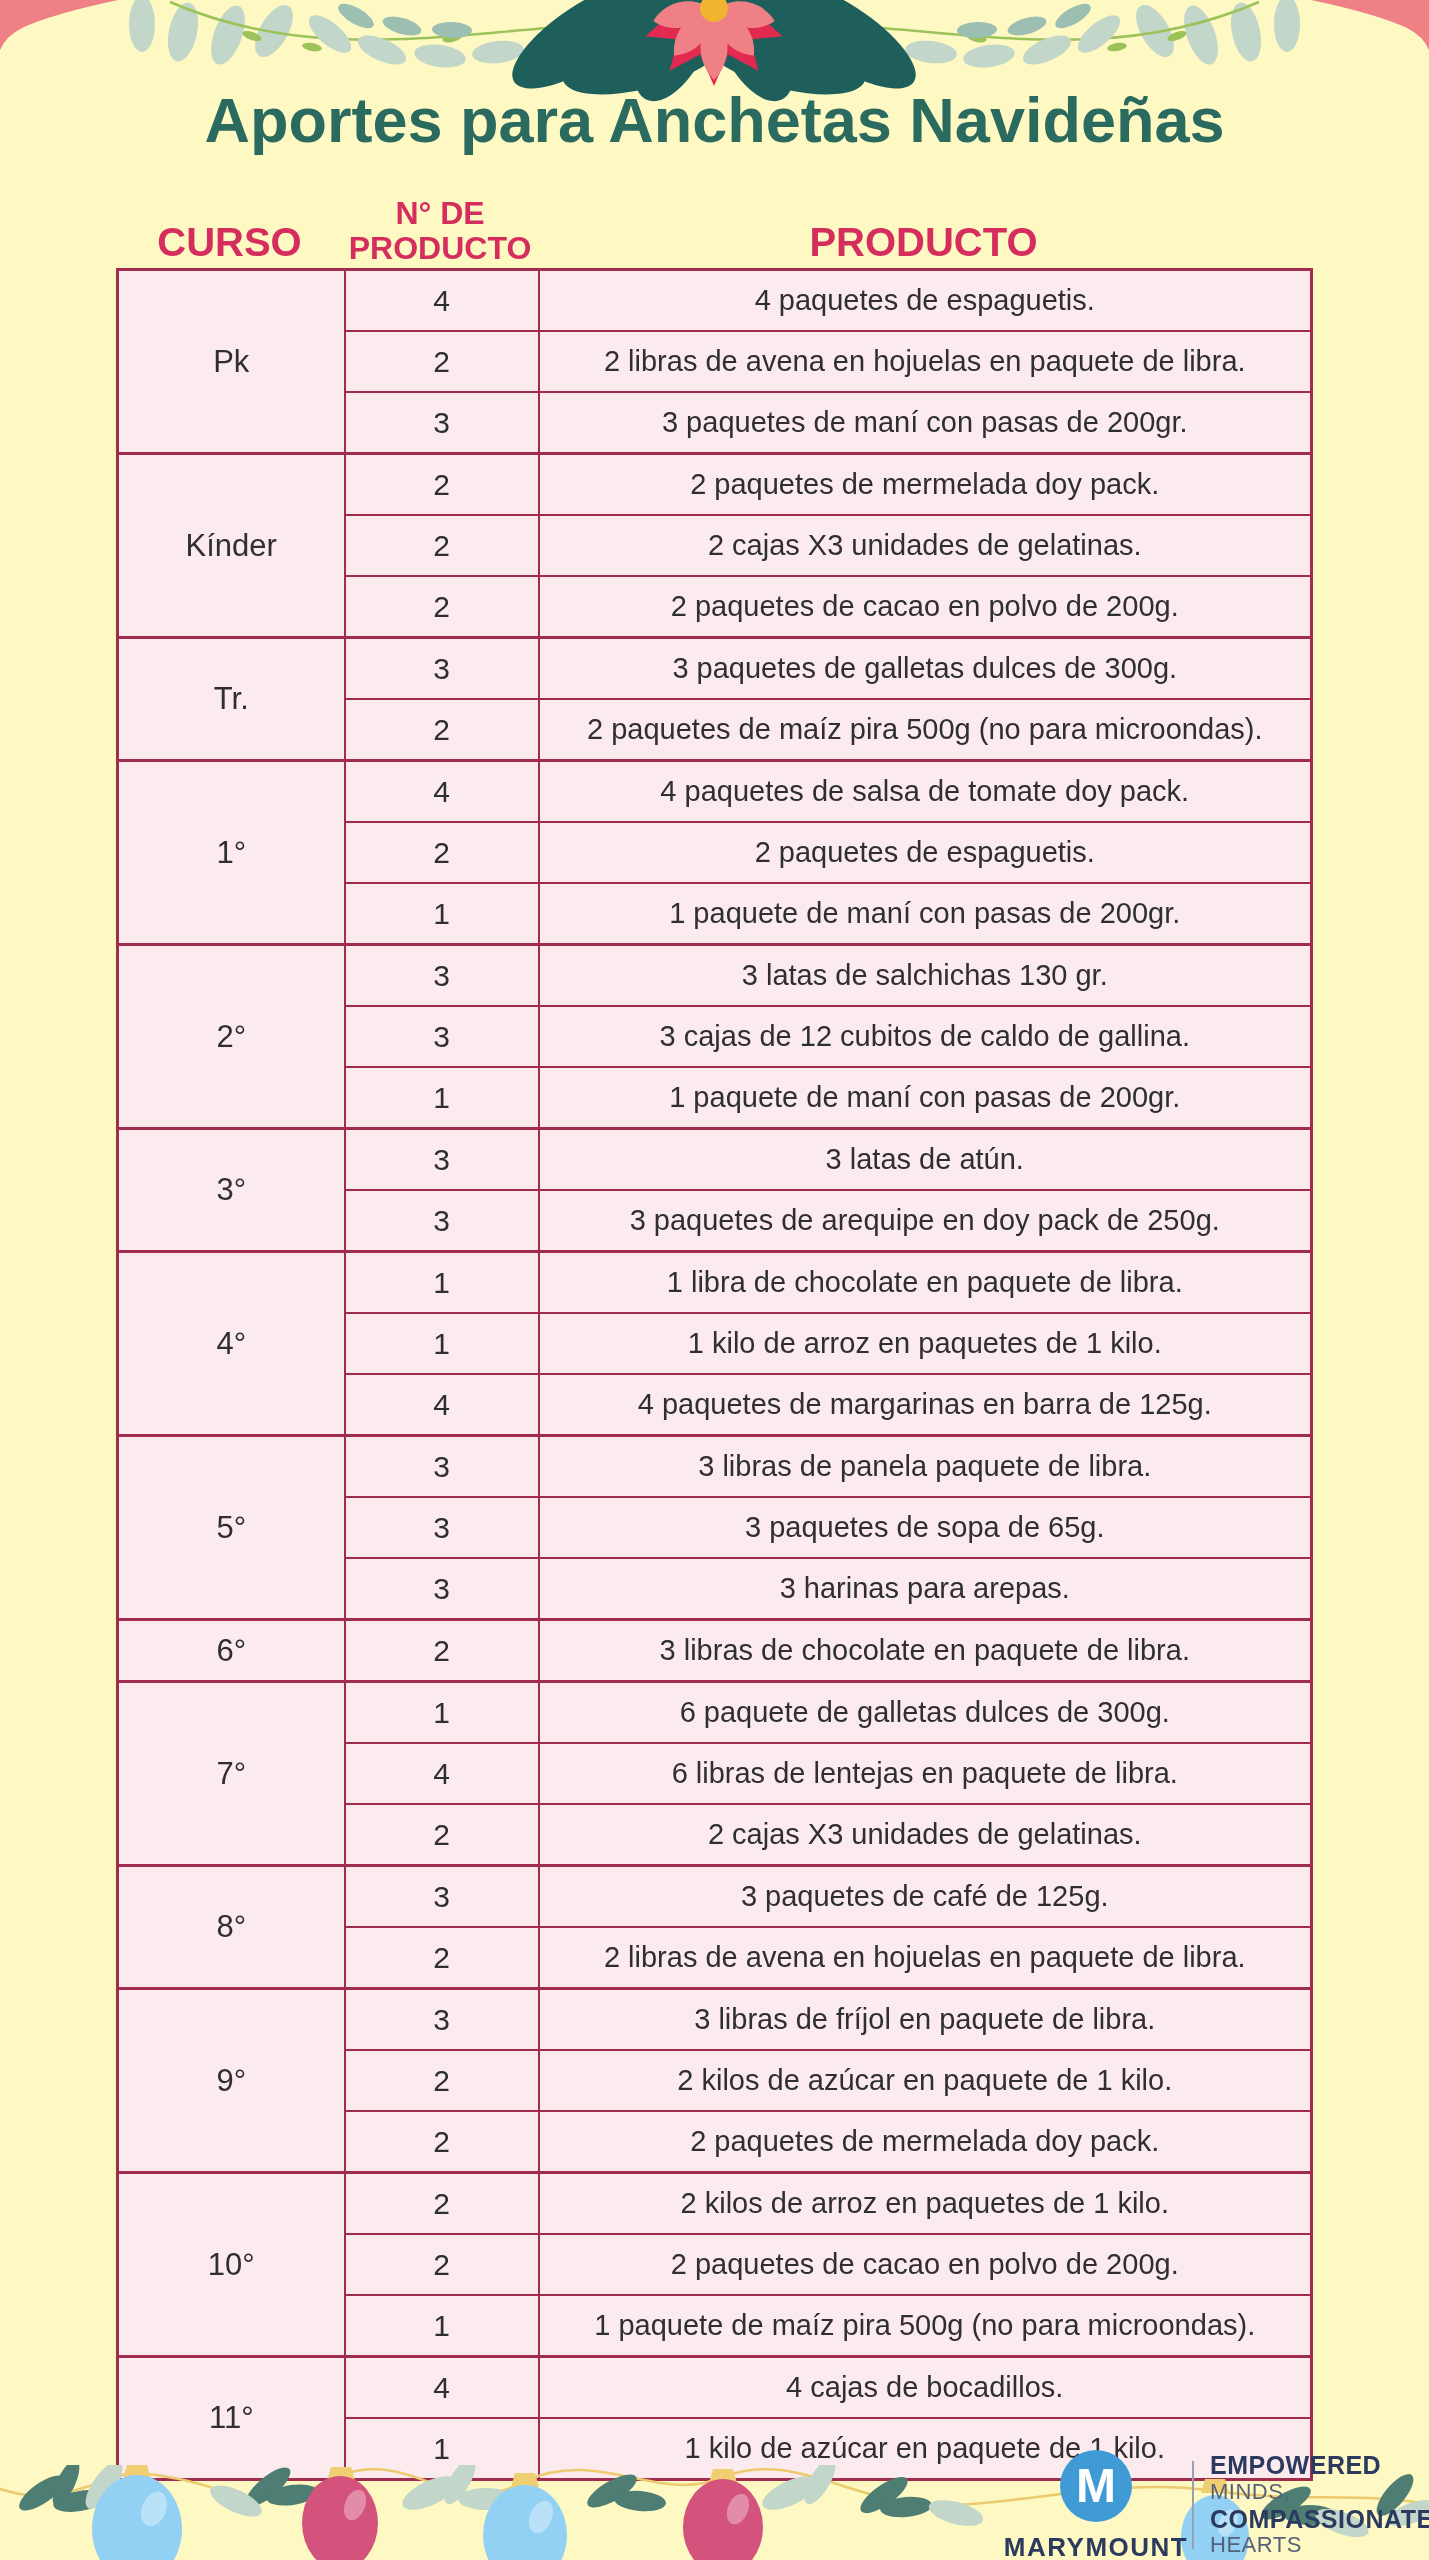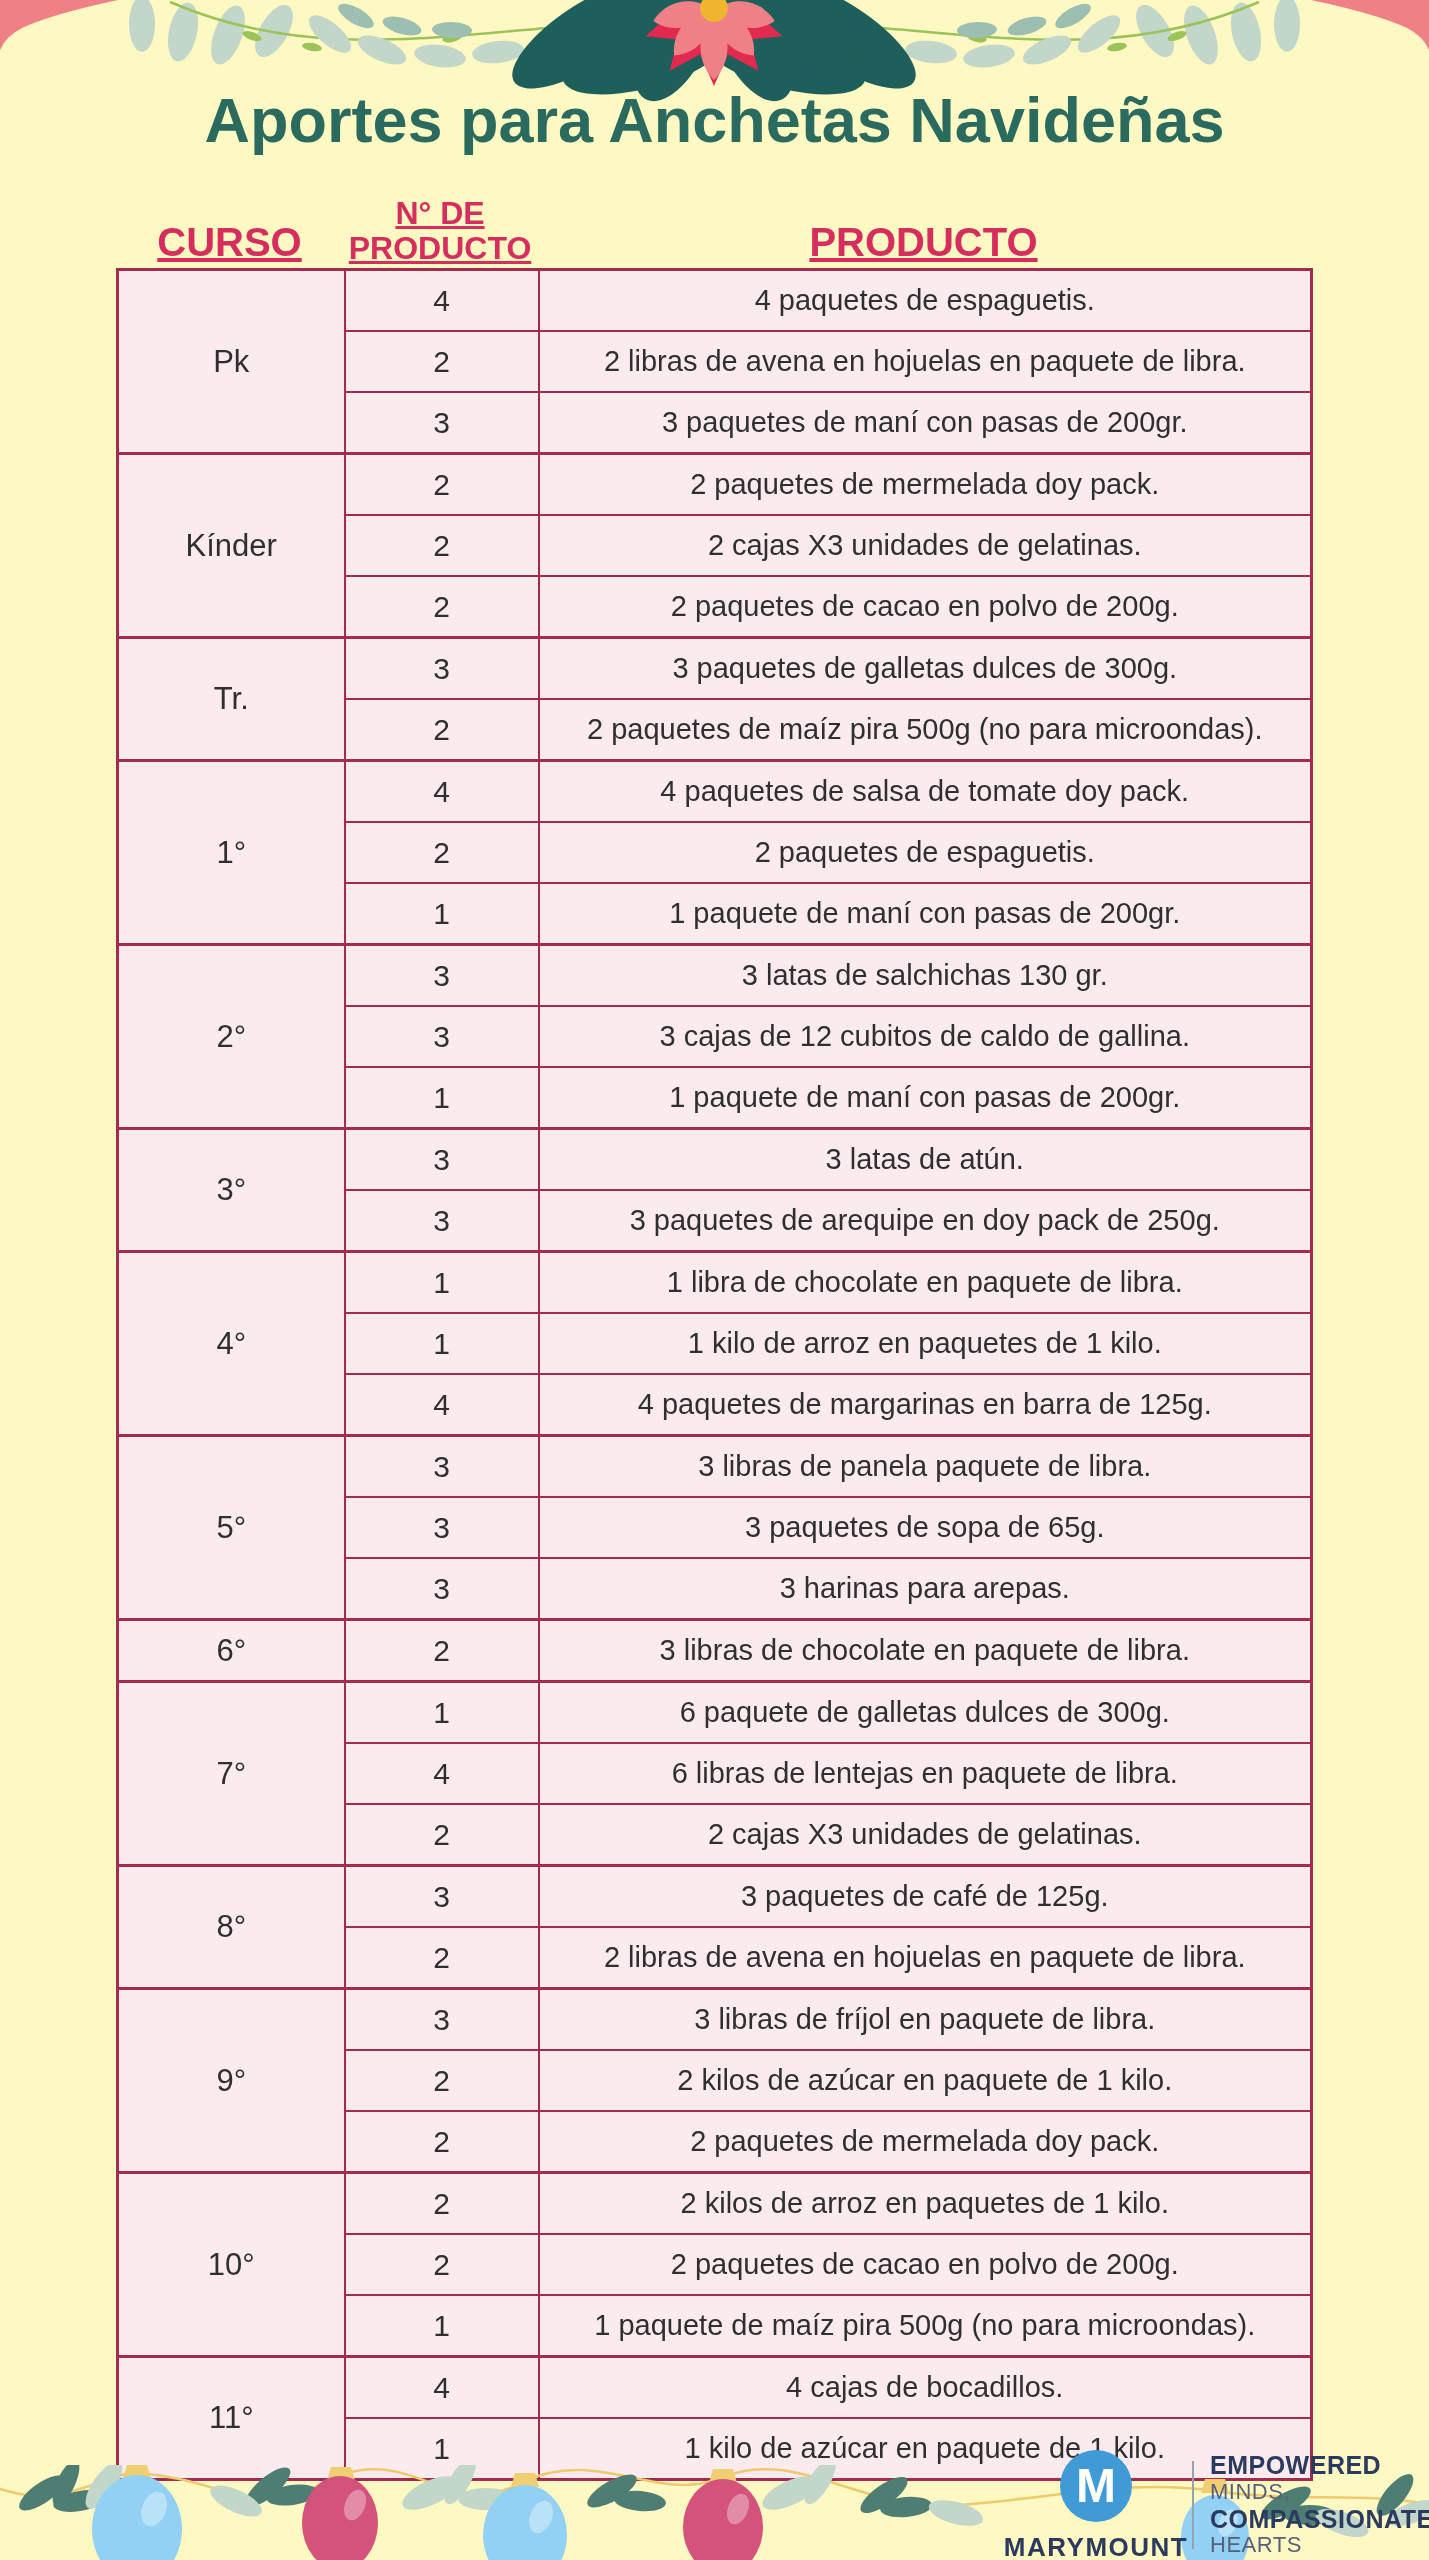--- a/index.html
+++ b/index.html
@@ -7,21 +7,21 @@
   .page{position:relative;width:1429px;height:2560px;background:#fef9c3;overflow:hidden;}
 
   .top-deco{position:absolute;top:0;left:0;display:block;}
   .bottom-deco{position:absolute;bottom:0;left:0;display:block;}
 
   .title{position:absolute;top:84px;left:0;width:100%;margin:0;text-align:center;
          font-size:63px;font-weight:800;letter-spacing:0;color:var(--titleColor,#2a6a5f);}
 
   .table-wrap{position:absolute;left:116px;top:196px;width:1194px;}
   .thead{display:grid;grid-template-columns:227px 194px 773px;align-items:end;
-         height:72px;padding-bottom:5px;box-sizing:border-box;color:var(--accent,#d52e5e);text-decoration:underline;}
+         height:72px;padding-bottom:5px;box-sizing:border-box;color:var(--accent,#d52e5e);}
   .th{text-align:center;font-weight:800;}
   .th1,.th3{font-size:40px;}
   .th2{font-size:32px;line-height:1.08;display:flex;flex-direction:column;justify-content:space-between;}
 
   table.contrib{border-collapse:collapse;width:1194px;table-layout:fixed;
         border:3px solid var(--tableBorder,#a22c4e);}
   table.contrib td{border:2px solid var(--tableBorder,#a22c4e);background:var(--cellBg,#fbebee);
         height:59px;text-align:center;vertical-align:middle;color:#2f2f2f;padding:0 6px;}
   td.course{font-size:31px;}
   td.qty{font-size:30px;}

